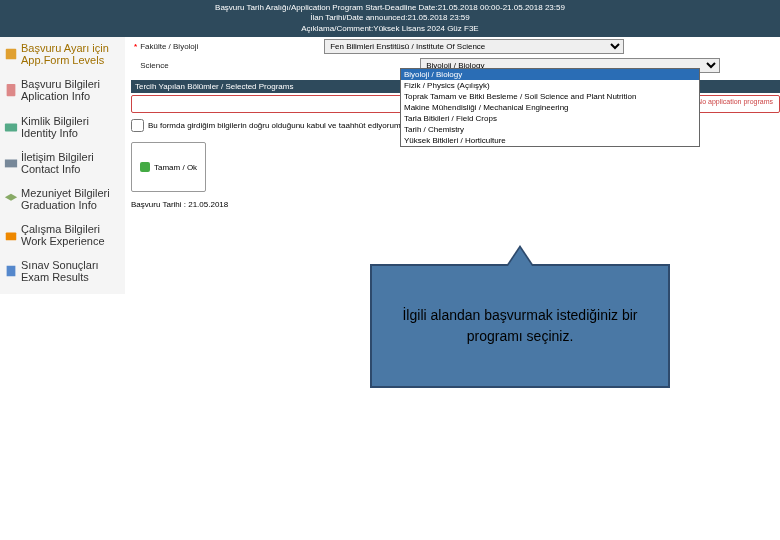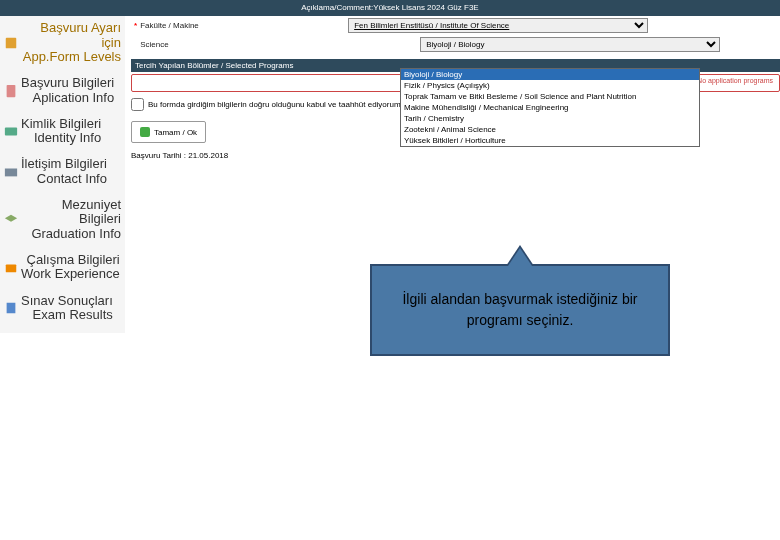--- a/index.html
+++ b/index.html
@@ -6,62 +6,62 @@
   body { font-family: Arial, sans-serif; font-size: 9px; background: #fff; width: 780px; height: 540px; position: relative; overflow: hidden; }
   
   .top-band { background: #2e4a5c; color: #fff; padding: 3px 0; text-align: center; line-height: 1.3; font-size: 8px; }
   .top-band div { white-space: nowrap; }
   
   .main-area { display: flex; }
   
   .sidebar { width: 125px; background: #f5f5f5; padding: 2px; }
   .sidebar-item { display: flex; align-items: center; padding: 3px 2px; margin-bottom: 6px; cursor: pointer; }
   .sidebar-item .icon { width: 14px; height: 14px; margin-right: 3px; flex-shrink: 0; }
-  .sidebar-item .txt { font-size: 13px; line-height: 1.1; color: #333; text-align: right; }
+  .sidebar-item .txt { font-size: 11px; line-height: 1.1; color: #333; }
   .sidebar-item.active .txt { color: #a07000; }
   
   .content { flex: 1; position: relative; padding-left: 6px; }
   
   .form-row { display: flex; align-items: center; padding: 2px 0; font-size: 8px; }
   .form-row .star { color: red; margin: 0 3px; font-weight: bold; }
   .form-row .lbl { width: 100px; color: #222; }
   .form-row select { font-size: 8px; padding: 1px; border: 1px solid #888; }
-  .form-row .sel1 { width: 300px; margin-left: 108px; text-decoration: underline; }
+  .form-row .sel1 { width: 300px; margin-left: 84px; }
   .form-row .sel2 { width: 300px; margin-left: 180px; }
   
   .section-bar { background: #2e4a5c; color: #fff; font-size: 8px; padding: 2px 4px; margin: 5px 0 2px 0; }
   
   .group-box { border: 1px solid #c44; border-radius: 2px; padding: 4px; margin: 2px 0; font-size: 8px; color: #333; min-height: 18px; position: relative; }
   .group-box .note { position: absolute; right: 6px; top: 2px; color: #c44; font-size: 7px; }
   
   .chk-row { display: flex; align-items: center; font-size: 8px; padding: 4px 0; }
   .chk-row input { margin-right: 4px; }
   
   .btn-row { padding: 6px 0; }
-  .btn { display: inline-flex; align-items: center; background: #fff; border: 1px solid #999; border-radius: 2px; padding: 5px 8px; font-size: 8px; cursor: pointer; }
+  .btn { display: inline-flex; align-items: center; background: #fff; border: 1px solid #999; border-radius: 2px; padding: 19px 8px; font-size: 8px; cursor: pointer; }
   .btn .tick { width: 10px; height: 10px; background: #4a4; border-radius: 2px; margin-right: 4px; }
   
   .date-line { font-size: 8px; padding: 2px 0; }
   
   .dropdown-open {
     position: absolute;
     left: 400px; top: 68px;
     width: 300px;
     background: #fff;
     border: 1px solid #666;
     font-size: 8px;
     z-index: 5;
   }
   .dropdown-open div { padding: 1px 3px; cursor: pointer; }
   .dropdown-open .selected { background: #2a6db5; color: #fff; }
   
   .callout {
     position: absolute;
     left: 370px; top: 264px;
-    width: 300px; height: 92px;
+    width: 300px; height: 124px;
     background: #4a78a5;
     border: 2px solid #2e4a6c;
     color: #000;
     display: flex; align-items: center; justify-content: center;
     text-align: center;
     font-size: 14px;
     line-height: 1.5;
     padding: 6px;
   }
   .callout::before {
@@ -89,20 +89,22 @@
   .ic-mail { fill: #789; }
   .ic-grad { fill: #8a6; }
   .ic-work { fill: #e80; }
   .ic-exam { fill: #58c; }
   .ic-prog { fill: #e0a030; }
 </style>
 </head>
 <body>
 
 <div class="top-band">
+  <div>Başvuru Tarih Aralığı/Application Program Start-Deadline Date:21.05.2018 00:00-21.05.2018 23:59</div>
+  <div>İlan Tarihi/Date announced:21.05.2018 23:59</div>
   <div>Açıklama/Comment:Yüksek Lisans 2024 Güz F3E</div>
 </div>
 
 <div class="main-area">
   <div class="sidebar">
     <div class="sidebar-item active">
       <span class="icon"><svg viewBox="0 0 16 16">
             <rect class="ic-form" x="2" y="2" width="12" height="12" rx="1"></rect>
           </svg></span>
       <span class="txt">Başvuru Ayarı için<br>App.Form Levels</span>
@@ -141,21 +143,21 @@
       <span class="icon"><svg viewBox="0 0 16 16">
             <rect class="ic-exam" x="3" y="2" width="10" height="12"></rect>
           </svg></span>
       <span class="txt">Sınav Sonuçları<br>Exam Results</span>
     </div>
   </div>
 
   <div class="content">
     <div class="form-row">
       <span class="star">*</span>
-      <span class="lbl">Fakülte / Makine</span>
+      <span class="lbl">Fakülte / Biyoloji</span>
       <select class="sel1">
         <option>Fen Bilimleri Enstitüsü / Institute Of Science</option>
       </select>
     </div>
     <div class="form-row">
       <span class="star" style="visibility:hidden">*</span>
       <span class="lbl">Science</span>
       <select class="sel2">
         <option>Biyoloji / Biology</option>
       </select>
@@ -181,20 +183,20 @@
 
     <div class="date-line">Başvuru Tarihi : 21.05.2018</div>
   </div>
 </div>
 
 <div class="dropdown-open">
   <div class="selected">Biyoloji / Biology</div>
   <div>Fizik / Physics (Açılışyk)</div>
   <div>Toprak Tamam ve Bitki Besleme / Soil Science and Plant Nutrition</div>
   <div>Makine Mühendisliği / Mechanical Engineering</div>
+  <div>Tarla Bitkileri / Field Crops</div>
   <div>Tarih / Chemistry</div>
-  <div>Zootekni / Animal Science</div>
   <div>Yüksek Bitkileri / Horticulture</div>
 </div>
 
 <div class="callout">
   <span>İlgili alandan başvurmak istediğiniz bir programı seçiniz.</span>
 </div>
 
 </body></html>

